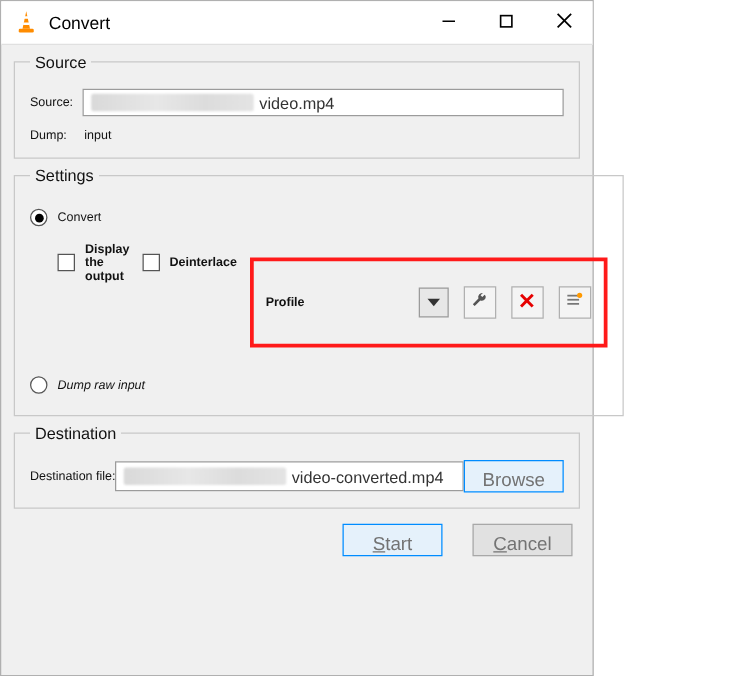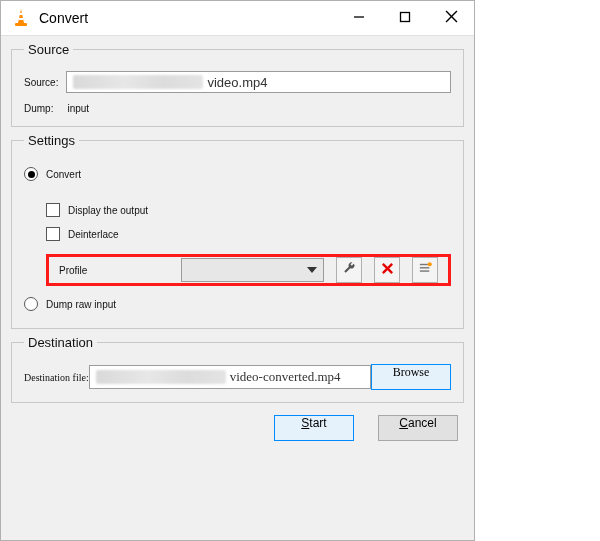--- a/index.html
+++ b/index.html
@@ -149,28 +149,28 @@
     width: 14px; height: 14px;
     border: 1px solid #555;
     box-sizing: border-box;
     background: #fff;
     flex: none;
   }
   .indent {
     margin-left: 22px;
     margin-top: 12px;
     display: flex;
-    flex-direction: column;
-    gap: 0;
+    gap: 10px;
+    font-weight: bold;
   }
 
   .profile-highlight {
     border: 3px solid #ff1a1a;
-    padding: 0 10px;
-    margin: 8px 0 2px 0;
+    padding: 20px 10px;
+    margin: 8px 0 14px 0;
     display: flex;
     align-items: center;
     gap: 12px;
     box-sizing: border-box;
   }
   .profile-highlight .profile-label {
     width: 110px;
     flex: none;
   }
   .dropdown {
@@ -200,21 +200,20 @@
     align-items: center;
     justify-content: center;
     flex: none;
   }
   .icon-btn svg { width: 15px; height: 15px; }
 
   
   .dest-row {
     display: flex;
     align-items: center;
-    font-family: Liberation Serif, serif;
   }
   .dest-input {
     flex: 1;
     height: 24px;
     border: 1px solid #9b9b9b;
     background: #fff;
     box-sizing: border-box;
     padding: 0 6px;
     font-size: 13px;
     color: #333;
@@ -224,24 +223,24 @@
     white-space: nowrap;
   }
   .btn {
     height: 26px;
     min-width: 80px;
     padding: 0 14px;
     border: 1px solid #008cff;
     background: #e5f1fb;
     box-sizing: border-box;
     display: flex;
-    align-items: flex-start;
+    align-items: flex-end;
     justify-content: center;
-    font-size: 12px;
-    color: #000000;
+    font-size: 15px;
+    color: #737373;
   }
   .btn.plain {
     border-color: #a8a8a8;
     background: #e1e1e1;
   }
   .btn .mn { text-decoration: underline; }
 
   .footer {
     display: flex;
     justify-content: flex-end;
@@ -364,21 +363,21 @@
                   <rect x="2" y="3" width="10" height="1.5" fill="#777"></rect>
                   <rect x="2" y="6.5" width="10" height="1.5" fill="#777"></rect>
                   <rect x="2" y="10" width="10" height="1.5" fill="#777"></rect>
                   <circle cx="12.5" cy="3.5" r="2.2" fill="#ff9900"></circle>
                 </svg>
               </span>
             </div>
           </div>
         </div>
 
-        <div class="radio-row" style="margin-top:4px;">
+        <div class="radio-row" style="margin-top:4px;font-style:italic;">
           <span class="radio"></span>
           <span class="label">Dump raw input</span>
         </div>
 
       </div>
     </fieldset>
 
     <fieldset>
       <legend>Destination</legend>
       <div class="dest-row">

